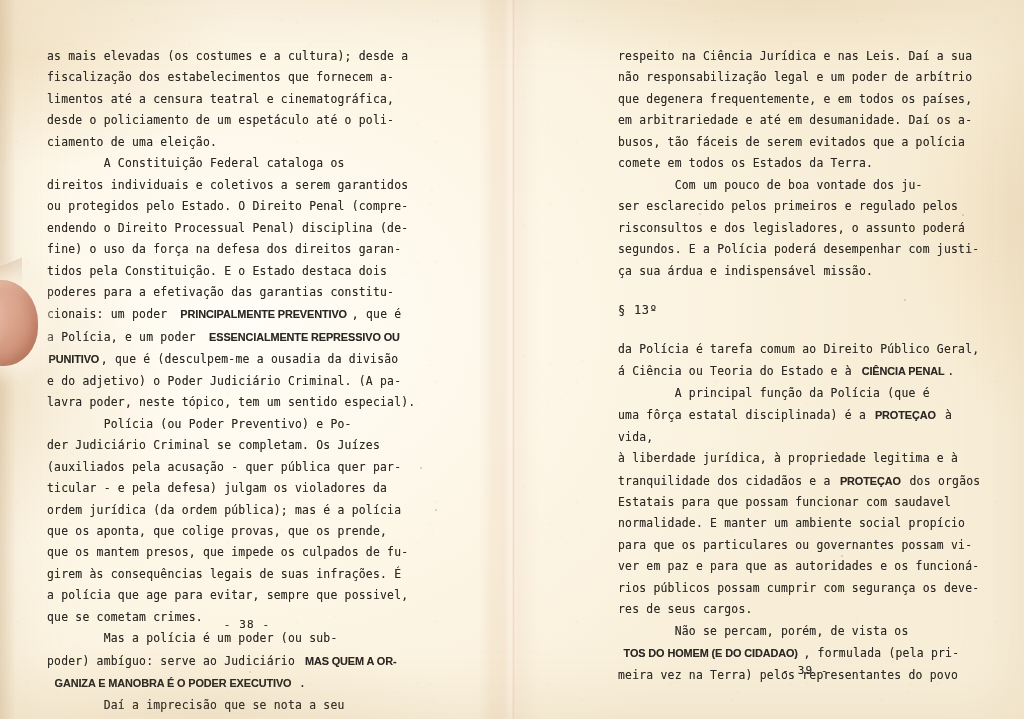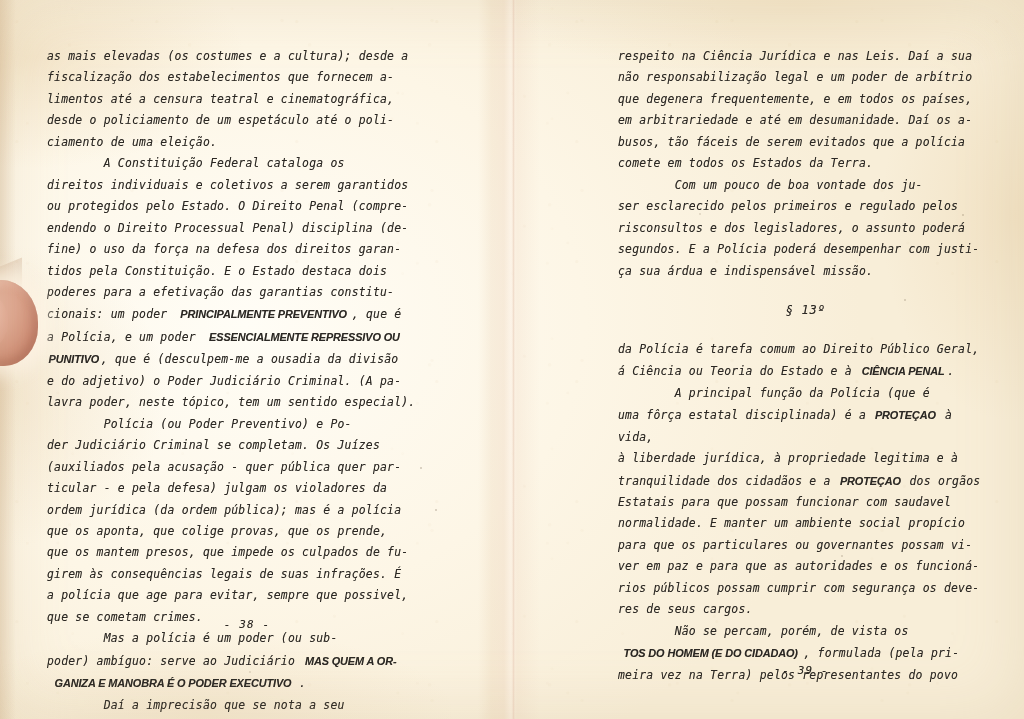--- a/index.html
+++ b/index.html
@@ -107,21 +107,21 @@
   .left-edge-shadow {
     position: absolute;
     left: 0; top: 0; bottom: 0; width: 16px;
     background: linear-gradient(90deg, rgba(186,146,104,.26), rgba(186,146,104,0));
     pointer-events: none;
   }
 
   
   .page {
     position: absolute;
-    top: 0; bottom: 0; font-style: italic;
+    top: 0; bottom: 0;
   }
   .page-left  { left: 47px;  width: 400px; }
   .page-right { left: 618px; width: 375px; }
 
   .col-inner {
     position: absolute;
     top: 46px;
     left: 0;
     right: 0;
   }
@@ -145,21 +145,21 @@
     font-family: "Liberation Sans", "DejaVu Sans", sans-serif;
     font-weight: 700;
     font-size: 11.6px;
     letter-spacing: -.01em;
     transform: scaleX(.94);
     display: inline-block;
   }
 
   .section-head {
     margin: 0;
-    text-align: center;
+    text-align: left;
     color: #2b2824;
     font-size: 12px;
     letter-spacing: .06em;
     text-shadow: 0 0 .6px rgba(60,52,44,.4);
     filter: blur(.12px);
   }
   .spacer-head { height: 21.45px; }
 
   .folio {
     margin: 0;

